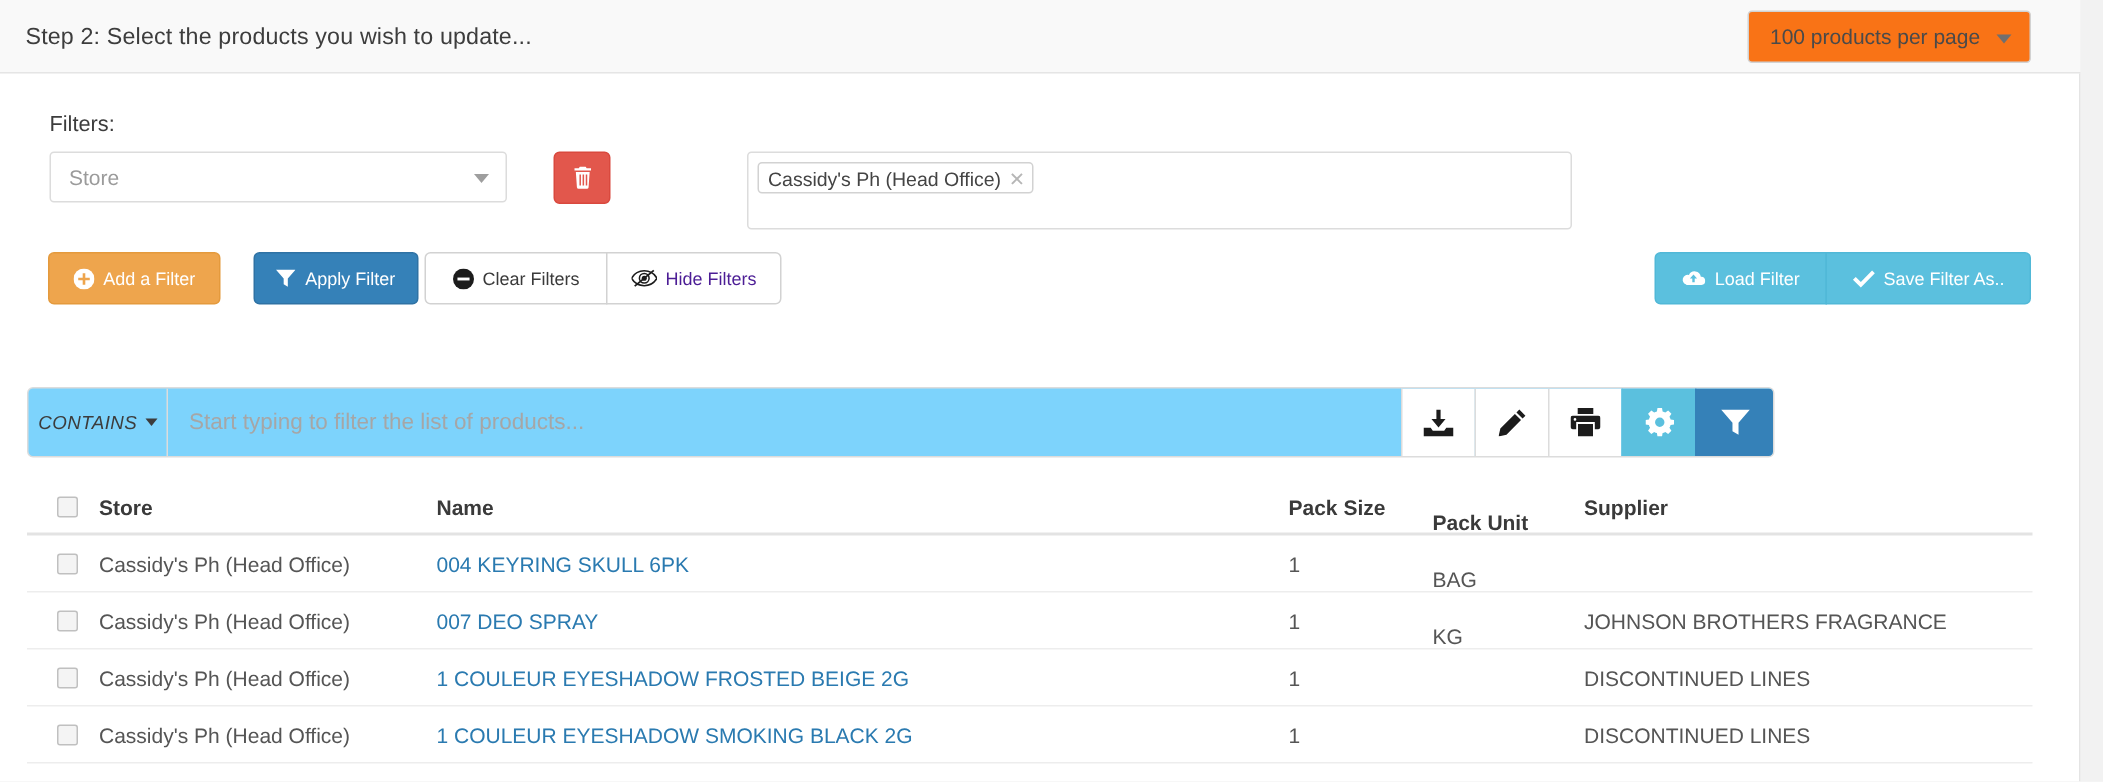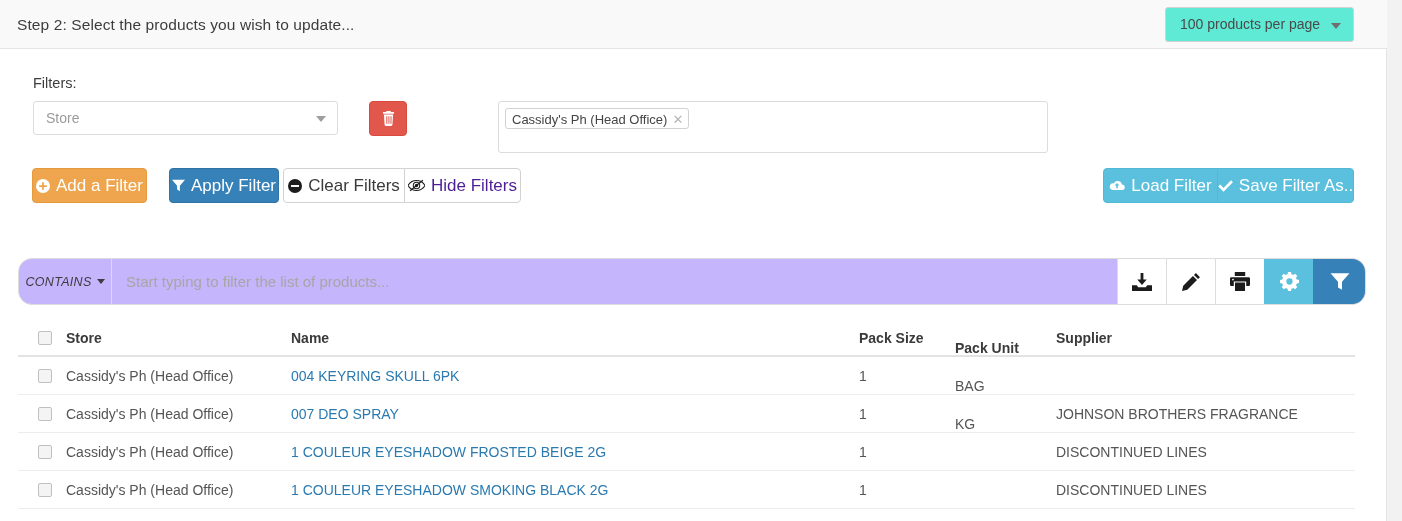--- a/index.html
+++ b/index.html
@@ -42,21 +42,21 @@
     left: 17px; top: 16px;
     font-size: 15.5px;
     color: #3d3d3d;
     letter-spacing: .1px;
     white-space: nowrap;
   }
   .perpage {
     position: absolute;
     right: 33px; top: 7px;
     width: 189px; height: 35px;
-    background: #5eead4;
+    background: #f97316;
     border: 1px solid #d2d2d2;
     border-radius: 3px;
   }
   .perpage .ppl {
     position: absolute;
     left: 14px; top: 8px;
     font-size: 14px;
     color: #4a4a4a;
     white-space: nowrap;
   }
@@ -136,21 +136,21 @@
   .tag-x { color: #b6b6b6; font-size: 13px; cursor: pointer; line-height: 1; }
 
   
   .btn {
     position: absolute;
     height: 35px;
     display: flex;
     align-items: center;
     justify-content: center;
     gap: 6px;
-    font-size: 17px;
+    font-size: 12px;
     border-radius: 4px;
     cursor: pointer;
     white-space: nowrap;
     user-select: none;
   }
   .btn-orange {
     left: 32px; top: 168px; width: 115px;
     background: #eea54d; border: 1px solid #e49a3d; color: #fff;
   }
   .btn-blue {
@@ -175,24 +175,24 @@
   .btn-save {
     left: 1217px; top: 168px; width: 137px;
     background: #5bc0de; border: 1px solid #51b8d7; color: #fff;
     border-radius: 0 4px 4px 0;
   }
 
   
   .searchwrap {
     position: absolute;
     left: 18px; top: 258px;
-    width: 1348px; height: 47px;
+    width: 1165px; height: 47px;
     border: 1px solid #dcdcdc;
-    border-radius: 14px;
-    background: #c4b5fd;
+    border-radius: 4px;
+    background: #7dd3fc;
     display: flex;
     align-items: stretch;
     overflow: hidden;
   }
   .contains {
     width: 93px;
     display: flex;
     align-items: center;
     justify-content: center;
     gap: 5px;

